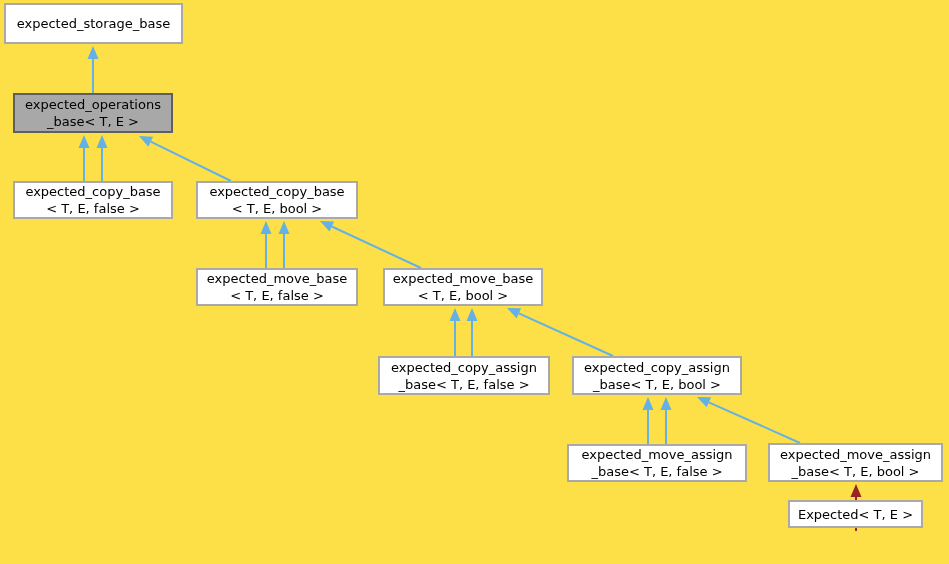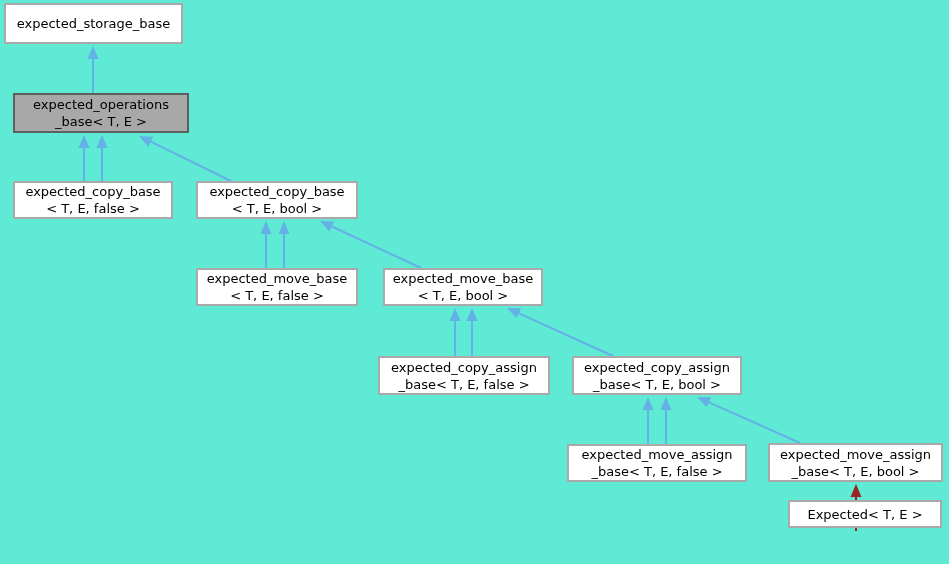--- a/index.html
+++ b/index.html
@@ -4,21 +4,21 @@
 <style>
   html, body {
     margin: 0;
     padding: 0;
     background: #000000;
   }
   #canvas {
     position: relative;
     width: 949px;
     height: 564px;
-    background: #5eead4;
+    background: #fde047;
     overflow: hidden;
     font-family: "DejaVu Sans", sans-serif;
   }
   #edge-layer {
     position: absolute;
     left: 0;
     top: 0;
     width: 949px;
     height: 564px;
   }
@@ -105,21 +105,21 @@
       <g>
         <line x1="856" y1="531" x2="856" y2="497" stroke="#9a2323" stroke-width="2"></line>
         <polygon points="856,484 861.5,497 850.5,497" fill="#9a2323"></polygon>
       </g>
     </svg>
 
   <div class="node" style="left:4px; top:3px; width:179px; height:41px">
     <span>expected_storage_base</span>
   </div>
 
-  <div class="node selected" style="left:13px; top:93px; width:176px; height:40px">
+  <div class="node selected" style="left:13px; top:93px; width:160px; height:40px">
     <span>expected_operations</span>
     <span>_base&lt; T, E &gt;</span>
   </div>
 
   <div class="node" style="left:13px; top:181px; width:160px; height:38px">
     <span>expected_copy_base</span>
     <span>&lt; T, E, false &gt;</span>
   </div>
 
   <div class="node" style="left:196px; top:181px; width:162px; height:38px">
@@ -150,18 +150,18 @@
   <div class="node" style="left:567px; top:444px; width:180px; height:38px">
     <span>expected_move_assign</span>
     <span>_base&lt; T, E, false &gt;</span>
   </div>
 
   <div class="node" style="left:768px; top:443px; width:175px; height:39px">
     <span>expected_move_assign</span>
     <span>_base&lt; T, E, bool &gt;</span>
   </div>
 
-  <div class="node" style="left:788px; top:500px; width:154px; height:28px">
+  <div class="node" style="left:788px; top:500px; width:135px; height:28px">
     <span>Expected&lt; T, E &gt;</span>
 
   </div>
 
 </div>
 
 </body></html>

